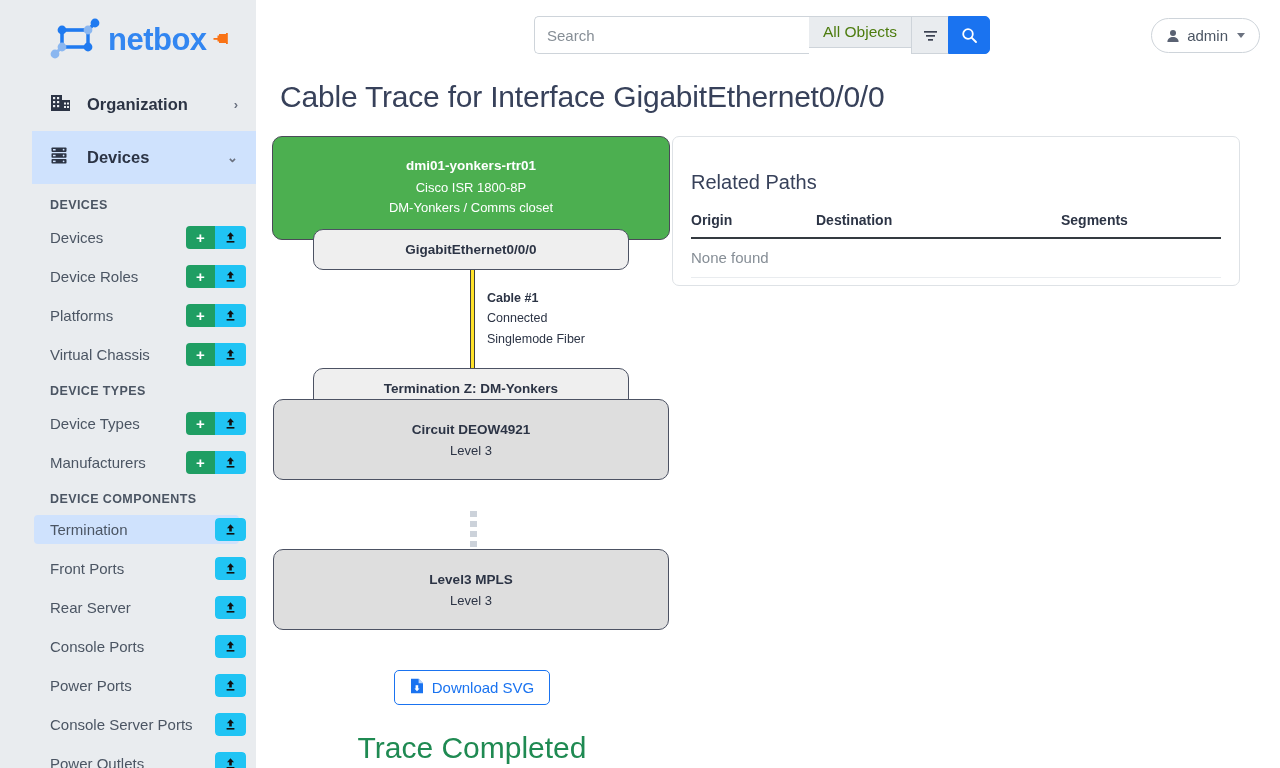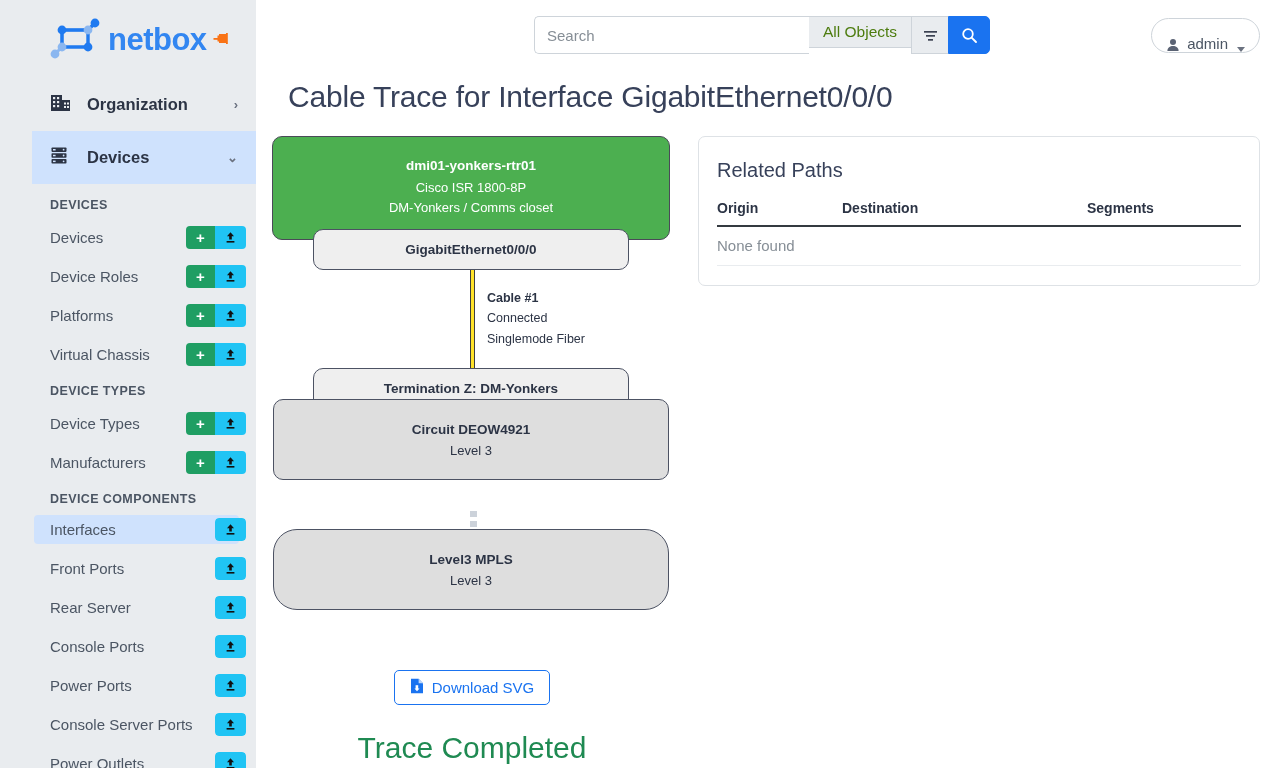--- a/index.html
+++ b/index.html
@@ -145,42 +145,42 @@
     display: flex; align-items: center; justify-content: center;
     width: 42px; height: 38px;
     background: #1a73f0;
     border: 1px solid #1a73f0;
     border-radius: 0 5px 5px 0;
     cursor: pointer;
   }
 
   .user-btn {
     position: absolute; right: 20px; top: 18px;
-    display: flex; align-items: flex-end; gap: 7px;
+    display: flex; align-items: center; gap: 7px;
     height: 35px; padding: 0 14px;
     border: 1px solid #ced4da; border-radius: 18px;
     background: #fff; cursor: pointer;
     font-size: 15px; color: #4b5563;
   }
   .caret-down {
     width: 0; height: 0;
     border-left: 4.5px solid transparent;
     border-right: 4.5px solid transparent;
     border-top: 5.5px solid #6b7280;
     margin-left: 2px;
   }
 
   .page-title {
     font-size: 30px; font-weight: 400; color: #37415a;
-    padding: 10px 0 0 32px;
+    padding: 10px 0 0 24px;
     margin: 0;
     letter-spacing: -0.2px;
   }
 
-  .content { display: flex; padding: 22px 20px 0 16px; gap: 26px; }
+  .content { display: flex; padding: 22px 20px 0 16px; }
 
   
   .trace-col { width: 400px; position: relative; }
   .trace-svg-area { position: relative; width: 400px; height: 520px; }
 
   .node {
     position: absolute;
     border-radius: 10px;
     border: 1px solid #4c5263;
     display: flex; flex-direction: column;
@@ -206,24 +206,23 @@
 
   .node-circuit {
     left: 1px; top: 263px; width: 396px; height: 81px;
     background: #dedede; border-color: #4c5263;
     color: #2c3445;
   }
   .node-circuit .n-title { font-size: 13.5px; font-weight: 700; margin-bottom: 6px; }
   .node-circuit .n-sub { font-size: 13px; }
 
   .node-provider {
-    left: 1px; top: 393px; width: 396px; height: 81px;
+    left: 1px; top: 413px; width: 396px; height: 81px;
     background: #dedede; border-color: #4c5263;
     color: #2c3445;
-    border-radius: 24px;
   }
   .node-provider .n-title { font-size: 13.5px; font-weight: 700; margin-bottom: 6px; }
   .node-provider .n-sub { font-size: 13px; }
 
   .cable-line {
     position: absolute;
     left: 198px; top: 134px;
     width: 5px; height: 98px;
     background: #ffe229;
     border-left: 1px solid #3d3d3d;
@@ -263,21 +262,21 @@
   .trace-status {
     text-align: center; margin-top: 26px;
     font-size: 30px; color: #1f8a52; font-weight: 400;
   }
 
   
   .card {
     width: 568px;
     border: 1px solid #dee2e6; border-radius: 7px;
     background: #fff;
-    padding: 20px 18px 20px 18px;
+    padding: 32px 18px 20px 18px;
     height: 150px;
   }
   .card-title { font-size: 20px; color: #37415a; margin: 2px 0 18px 0; font-weight: 400; }
   table.paths { width: 100%; border-collapse: collapse; }
   table.paths th {
     text-align: left; font-size: 14px; font-weight: 700; color: #2c3445;
     padding: 0 0 9px 0;
     border-bottom: 2px solid #343a40;
   }
   table.paths td {
@@ -437,21 +436,21 @@
               <rect x="2.6" y="10" width="7.8" height="1.6" fill="#111"></rect>
             </svg>
         </span>
       </span>
     </div>
 
     <div class="nav-section-title">DEVICE COMPONENTS</div>
 
     <div class="nav-item selected" style="margin-top:2px">
       <div class="nav-item-hl"></div>
-      <span class="ni-label">Interfaces</span>
+      <span class="ni-label">Termination</span>
       <span class="btn-grp">
         <span class="btn-import solo">
           <svg width="13" height="13" viewBox="0 0 13 13">
               <path d="M6.5 1.2 L10 5.2 H7.8 V8.6 H5.2 V5.2 H3 Z" fill="#111"></path>
               <rect x="2.6" y="10" width="7.8" height="1.6" fill="#111"></rect>
             </svg>
         </span>
       </span>
     </div>
     <div class="nav-item" style="margin-top:8px">

